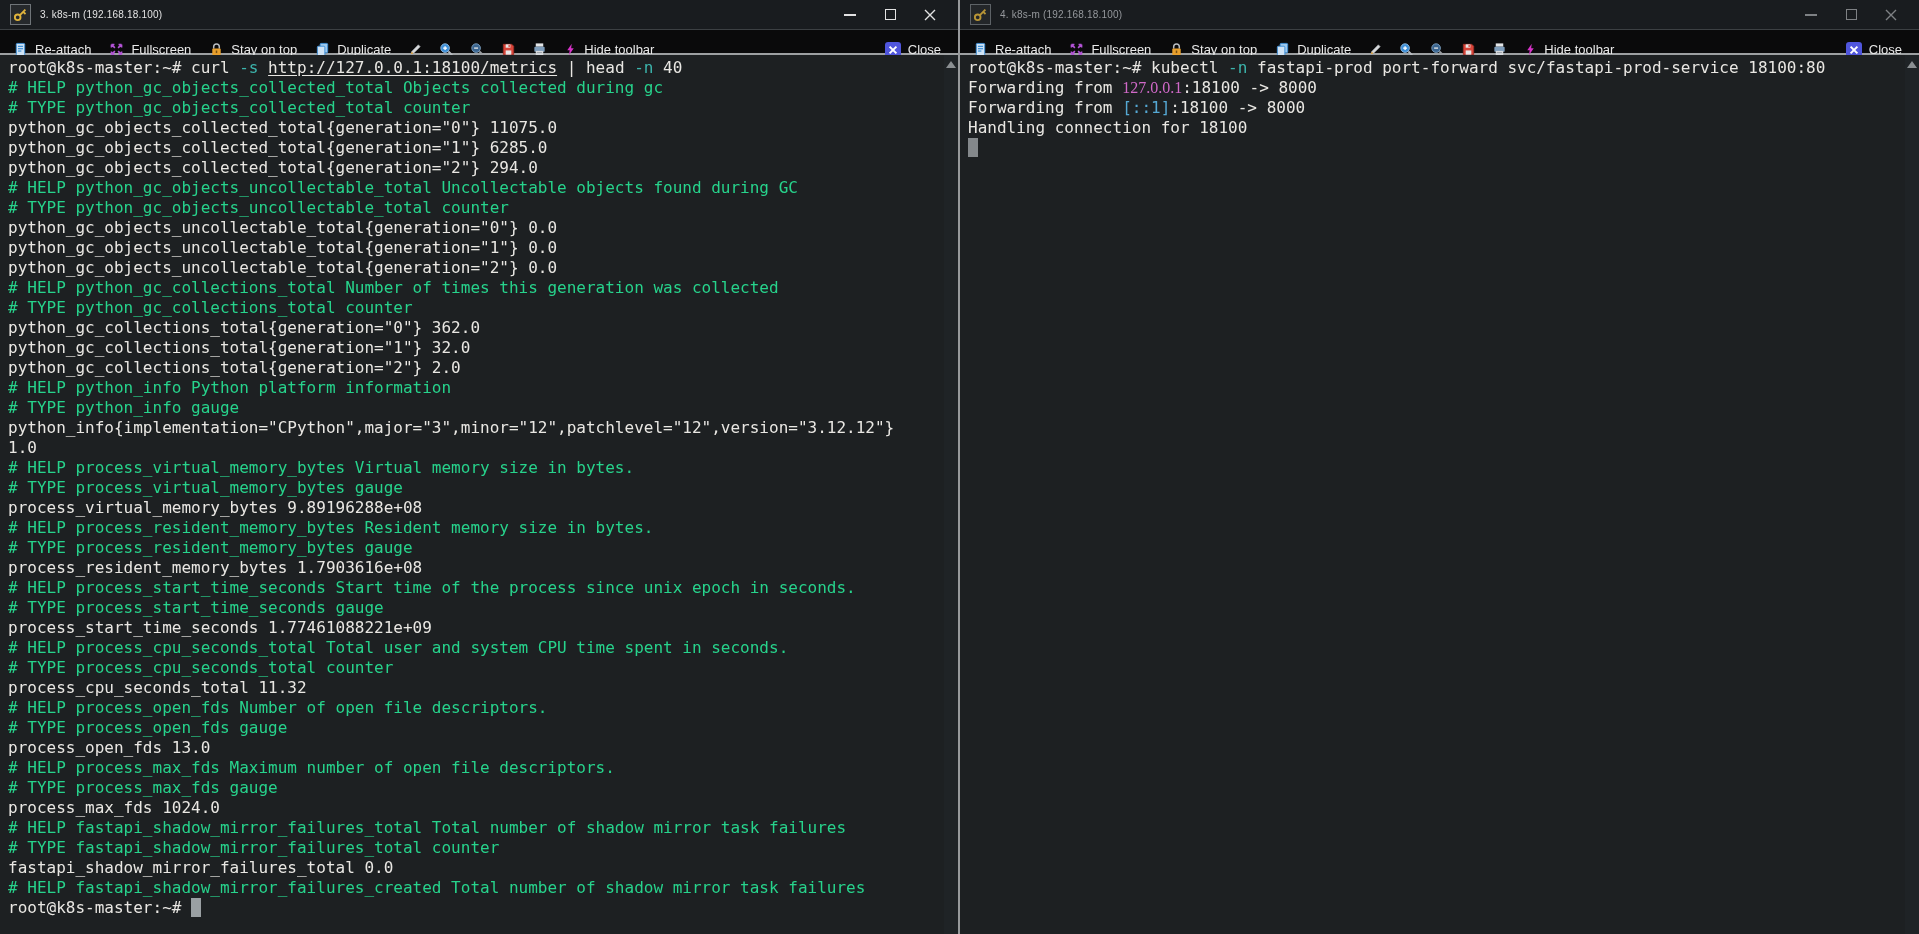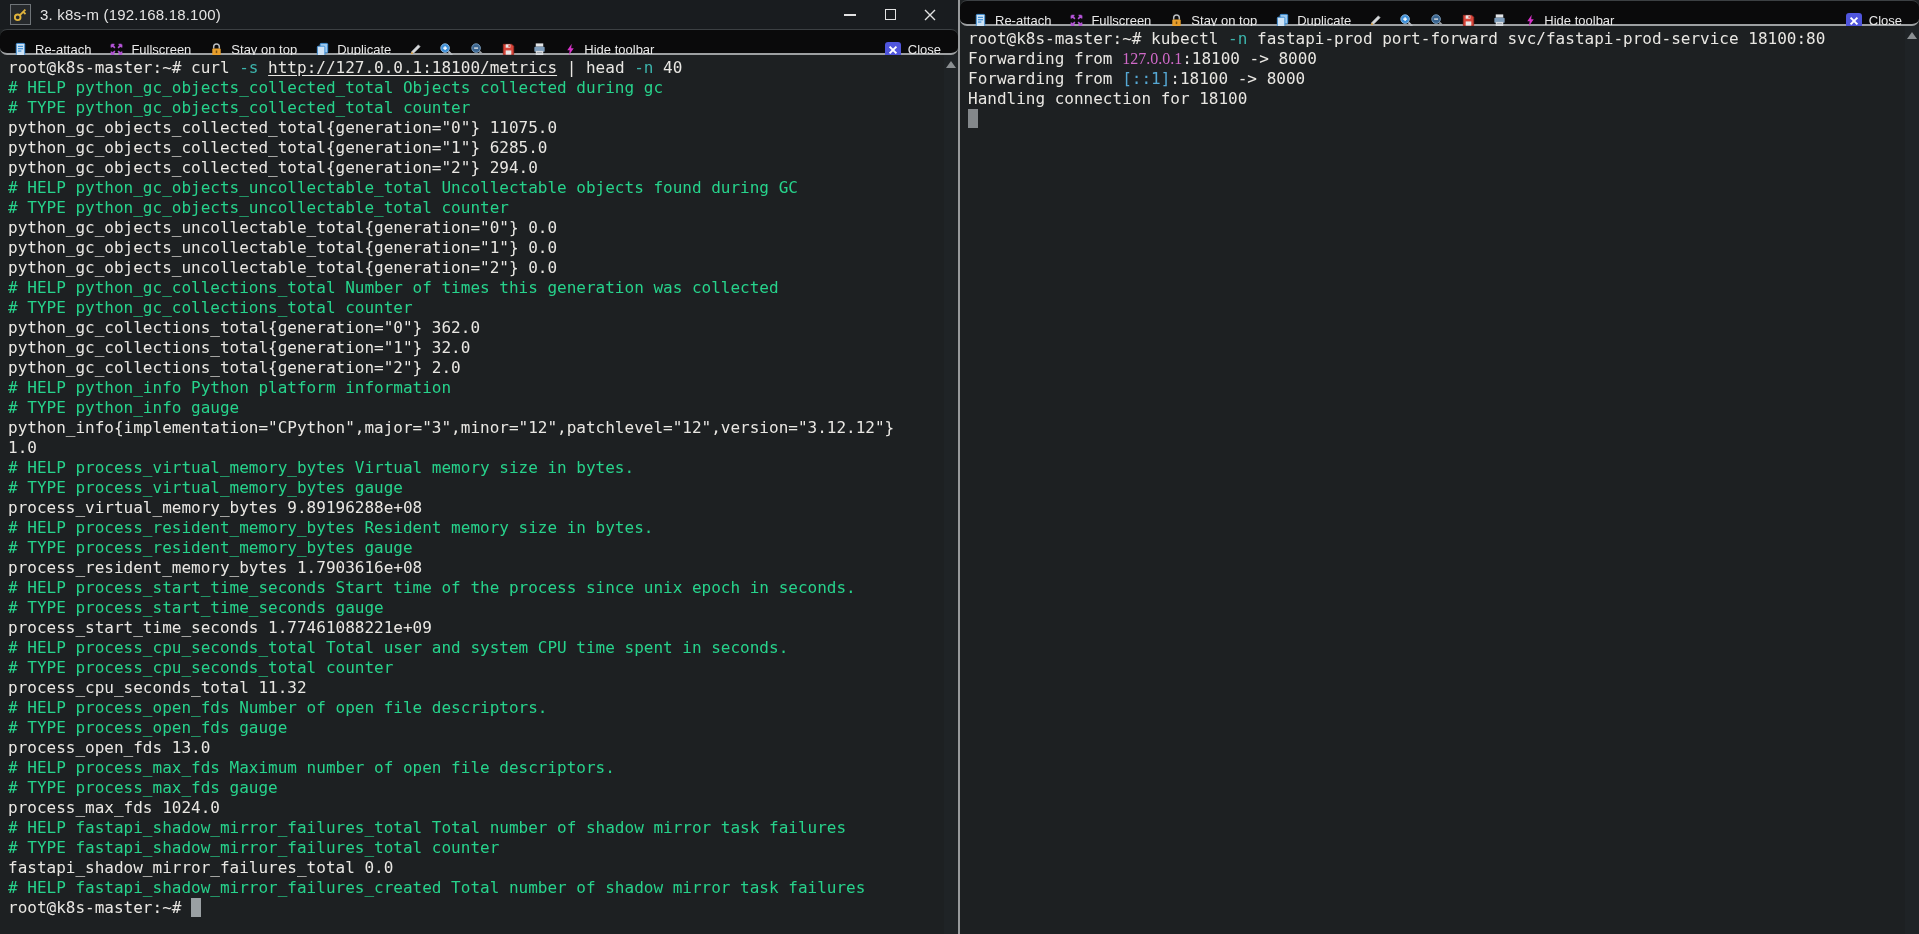--- a/index.html
+++ b/index.html
@@ -8,34 +8,34 @@
 
   .window { height:934px; display:flex; flex-direction:column; min-width:0; background:var(--term_bg,#1d2022); }
   .window.left  { width:958px; margin-right:2px; }
   .window.right { flex:1; }
 
   
   .titlebar { height:29px; flex:0 0 29px; background:var(--titlebar_bg,#191c1f);
               display:flex; align-items:center; padding:0 0 0 10px; gap:9px; }
   .key-badge { width:21px; height:21px; border:1px solid #6f7478; background:#26292c;
                display:flex; align-items:center; justify-content:center; flex:0 0 21px; }
-  .win-title { font-size:15px; color:#e4e4e4; letter-spacing:.2px; }
+  .win-title { font-size:10px; color:#e4e4e4; letter-spacing:.2px; }
   .window.inactive .win-title { color:#95989c; }
   .tb-spacer { flex:1; }
   .win-controls { display:flex; height:100%; align-items:center; padding-right:8px; }
   .wc { width:40px; height:100%; display:flex; align-items:center; justify-content:center;
         color:#e2e2e2; background:none; border:0; }
   .window.inactive .wc { color:#7e8184; }
   .wc .min-glyph { width:12px; height:2px; background:currentColor; display:block; }
   .wc .max-glyph { width:11px; height:11px; border:1.6px solid currentColor; display:block; }
 
   
   .toolbar { height:26px; flex:0 0 26px; background:var(--toolbar_bg,#0a0a0b);
              border-top:1px solid #3c4043; border-bottom:2px solid var(--toolbar_border,#9da0a2);
-             display:flex; align-items:center; padding:16px 8px 0 4px;border-radius:7px; }
+             display:flex; align-items:center; padding:16px 8px 0 4px; }
   .tb-btn { display:flex; align-items:center; gap:7px; padding:0 9px; height:100%;
             background:none; border:0; color:#e8e8e8; font-family:"Liberation Sans",sans-serif;
             font-size:13px; white-space:nowrap; }
   .tb-btn.icon-only { padding:0 8px; }
   .tb-label:empty { display:none; }
   .tb-flex { flex:1; }
   .tb-btn svg { display:block; }
 
   
   .terminal { flex:1; position:relative; background:var(--term_bg,#1d2022); overflow:hidden; }
@@ -172,20 +172,43 @@
 
   <div class="terminal">
     <div class="tlines"><div class="tline"><span class="sg-fg">root@k8s-master:~# curl </span><span class="sg-teal">-s</span><span class="sg-fg"> </span><span class="sg-url">http://127.0.0.1:18100/metrics</span><span class="sg-fg"> | head </span><span class="sg-teal">-n</span><span class="sg-fg"> 40</span></div><div class="tline"><span class="sg-green"># HELP python_gc_objects_collected_total Objects collected during gc</span></div><div class="tline"><span class="sg-green"># TYPE python_gc_objects_collected_total counter</span></div><div class="tline"><span class="sg-fg">python_gc_objects_collected_total{generation="0"} 11075.0</span></div><div class="tline"><span class="sg-fg">python_gc_objects_collected_total{generation="1"} 6285.0</span></div><div class="tline"><span class="sg-fg">python_gc_objects_collected_total{generation="2"} 294.0</span></div><div class="tline"><span class="sg-green"># HELP python_gc_objects_uncollectable_total Uncollectable objects found during GC</span></div><div class="tline"><span class="sg-green"># TYPE python_gc_objects_uncollectable_total counter</span></div><div class="tline"><span class="sg-fg">python_gc_objects_uncollectable_total{generation="0"} 0.0</span></div><div class="tline"><span class="sg-fg">python_gc_objects_uncollectable_total{generation="1"} 0.0</span></div><div class="tline"><span class="sg-fg">python_gc_objects_uncollectable_total{generation="2"} 0.0</span></div><div class="tline"><span class="sg-green"># HELP python_gc_collections_total Number of times this generation was collected</span></div><div class="tline"><span class="sg-green"># TYPE python_gc_collections_total counter</span></div><div class="tline"><span class="sg-fg">python_gc_collections_total{generation="0"} 362.0</span></div><div class="tline"><span class="sg-fg">python_gc_collections_total{generation="1"} 32.0</span></div><div class="tline"><span class="sg-fg">python_gc_collections_total{generation="2"} 2.0</span></div><div class="tline"><span class="sg-green"># HELP python_info Python platform information</span></div><div class="tline"><span class="sg-green"># TYPE python_info gauge</span></div><div class="tline"><span class="sg-fg">python_info{implementation="CPython",major="3",minor="12",patchlevel="12",version="3.12.12"}</span></div><div class="tline"><span class="sg-fg">1.0</span></div><div class="tline"><span class="sg-green"># HELP process_virtual_memory_bytes Virtual memory size in bytes.</span></div><div class="tline"><span class="sg-green"># TYPE process_virtual_memory_bytes gauge</span></div><div class="tline"><span class="sg-fg">process_virtual_memory_bytes 9.89196288e+08</span></div><div class="tline"><span class="sg-green"># HELP process_resident_memory_bytes Resident memory size in bytes.</span></div><div class="tline"><span class="sg-green"># TYPE process_resident_memory_bytes gauge</span></div><div class="tline"><span class="sg-fg">process_resident_memory_bytes 1.7903616e+08</span></div><div class="tline"><span class="sg-green"># HELP process_start_time_seconds Start time of the process since unix epoch in seconds.</span></div><div class="tline"><span class="sg-green"># TYPE process_start_time_seconds gauge</span></div><div class="tline"><span class="sg-fg">process_start_time_seconds 1.77461088221e+09</span></div><div class="tline"><span class="sg-green"># HELP process_cpu_seconds_total Total user and system CPU time spent in seconds.</span></div><div class="tline"><span class="sg-green"># TYPE process_cpu_seconds_total counter</span></div><div class="tline"><span class="sg-fg">process_cpu_seconds_total 11.32</span></div><div class="tline"><span class="sg-green"># HELP process_open_fds Number of open file descriptors.</span></div><div class="tline"><span class="sg-green"># TYPE process_open_fds gauge</span></div><div class="tline"><span class="sg-fg">process_open_fds 13.0</span></div><div class="tline"><span class="sg-green"># HELP process_max_fds Maximum number of open file descriptors.</span></div><div class="tline"><span class="sg-green"># TYPE process_max_fds gauge</span></div><div class="tline"><span class="sg-fg">process_max_fds 1024.0</span></div><div class="tline"><span class="sg-green"># HELP fastapi_shadow_mirror_failures_total Total number of shadow mirror task failures</span></div><div class="tline"><span class="sg-green"># TYPE fastapi_shadow_mirror_failures_total counter</span></div><div class="tline"><span class="sg-fg">fastapi_shadow_mirror_failures_total 0.0</span></div><div class="tline"><span class="sg-green"># HELP fastapi_shadow_mirror_failures_created Total number of shadow mirror task failures</span></div><div class="tline"><span class="sg-fg">root@k8s-master:~# </span><span class="sg-cursor"> </span></div></div>
     <div class="sbar">
       <div class="up-arrow"></div>
     </div>
   </div>
 </div>
 
 <div class="window right inactive">
+  <div class="titlebar">
+    <span class="key-badge" style="opacity:.8">
+      <svg width="15" height="15" viewBox="0 0 16 16">
+          <circle cx="5" cy="11" r="3" fill="none" stroke="#e0b43c" stroke-width="2"></circle>
+          <path d="M7.4 8.6 L13.2 2.8 M10.8 5.2 L13.4 7.4" stroke="#e0b43c" stroke-width="2" fill="none"></path>
+        </svg>
+    </span>
+    <span class="win-title">4. k8s-m (192.168.18.100)</span>
+    <span class="tb-spacer"></span>
+    <span class="win-controls">
+      <button class="wc">
+          <span class="min-glyph"></span>
+        </button>
+      <button class="wc">
+          <span class="max-glyph"></span>
+        </button>
+      <button class="wc">
+        <svg width="12" height="12" viewBox="0 0 12 12">
+            <path d="M1 1 L11 11 M11 1 L1 11" stroke="currentColor" stroke-width="1.4"></path>
+          </svg>
+      </button>
+    </span>
+  </div>
 
   <div class="toolbar">
     <button class="tb-btn">
       <svg width="15" height="15" viewBox="0 0 16 16">
           <rect x="3.5" y="1.5" width="9" height="13" rx="1" fill="#cfe3f5" stroke="#3d8fd8"></rect>
           <rect x="5.3" y="4" width="5.4" height="1.3" fill="#3d8fd8"></rect>
           <rect x="5.3" y="6.5" width="5.4" height="1.3" fill="#3d8fd8"></rect>
           <rect x="5.3" y="9" width="3.6" height="1.3" fill="#3d8fd8"></rect>
         </svg>
       <span class="tb-label">Re-attach</span>

